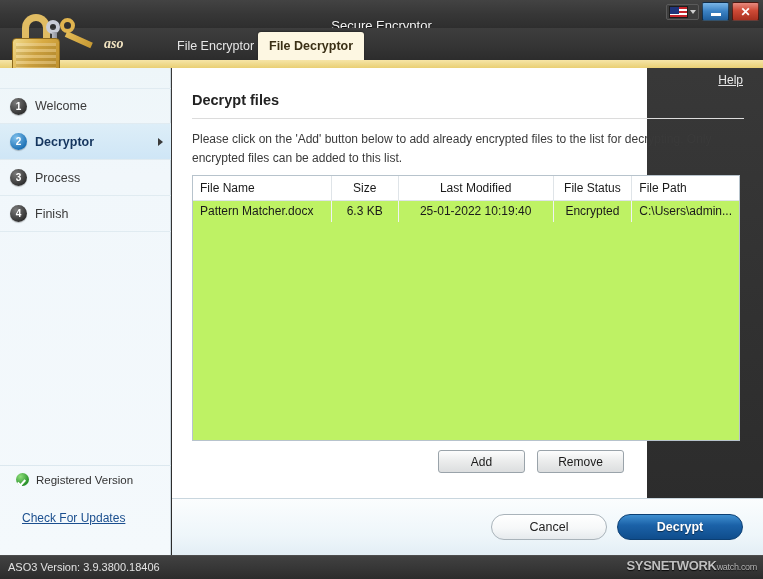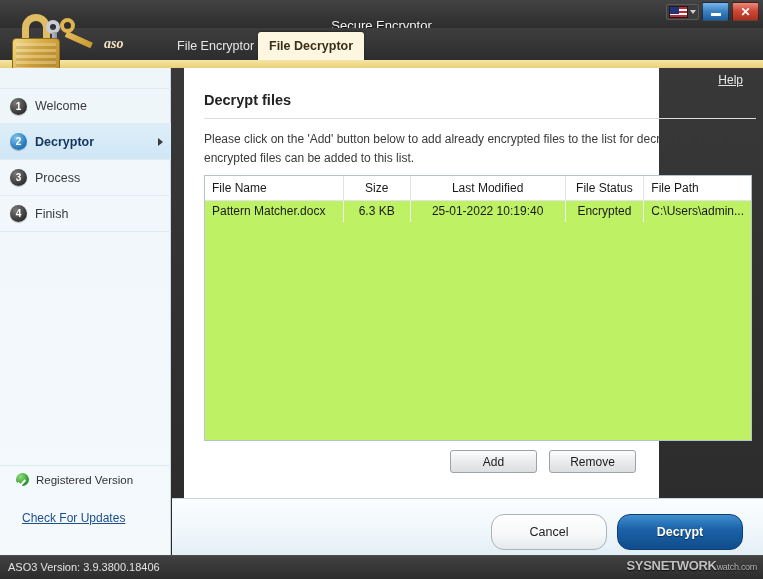--- a/index.html
+++ b/index.html
@@ -147,21 +147,21 @@
     border-right:2px solid #fff; border-bottom:2px solid #fff; transform:rotate(42deg);
   }
   #reg .txt { font-size:11.5px; color:#333; }
   #update {
     position:absolute; left:22px; bottom:30px; font-size:12px; color:#1b4f8f;
     text-decoration:underline; cursor:pointer;
   }
 
   
   #content {
-    position:absolute; left:184px; top:68px; width:475px; height:430px;
+    position:absolute; left:172px; top:68px; width:475px; height:430px;
     background:#ffffff;
   }
   #page-title { position:absolute; left:20px; top:24px; font-size:14.5px; font-weight:bold; color:#222; }
   #title-rule { position:absolute; left:20px; top:50px; width:552px; height:1px; background:#dcdcdc; }
   #desc {
     position:absolute; left:20px; top:62px; width:545px;
     font-size:12px; color:#3a3a3a; line-height:19px;
   }
 
   
@@ -197,21 +197,21 @@
   }
 
   
   #footer {
     position:absolute; left:172px; top:498px; width:591px; height:57px;
     background:linear-gradient(180deg,#fbfdfe 0%,#eef6fa 65%,#e3eef5 100%);
     border-top:1px solid #c9d6de;
   }
   #footer-btns { position:absolute; right:20px; top:15px; display:flex; gap:10px; }
   .pill {
-    height:36px; border-radius:13px; font-size:12.5px; cursor:pointer;
+    height:26px; border-radius:13px; font-size:12.5px; cursor:pointer;
     display:flex; align-items:center; justify-content:center;
     font-family:"Liberation Sans", sans-serif;
   }
   .pill.cancel {
     width:116px; color:#222; border:1px solid #a9b3ba;
     background:linear-gradient(180deg,#ffffff 0%,#f6f8f9 55%,#e6eaed 100%);
   }
   .pill.primary {
     width:126px; color:#fff; font-weight:bold; border:1px solid #0c3f73;
     background:linear-gradient(180deg,#3f8fd0 0%,#1b62a8 42%,#0f4d8c 100%);

